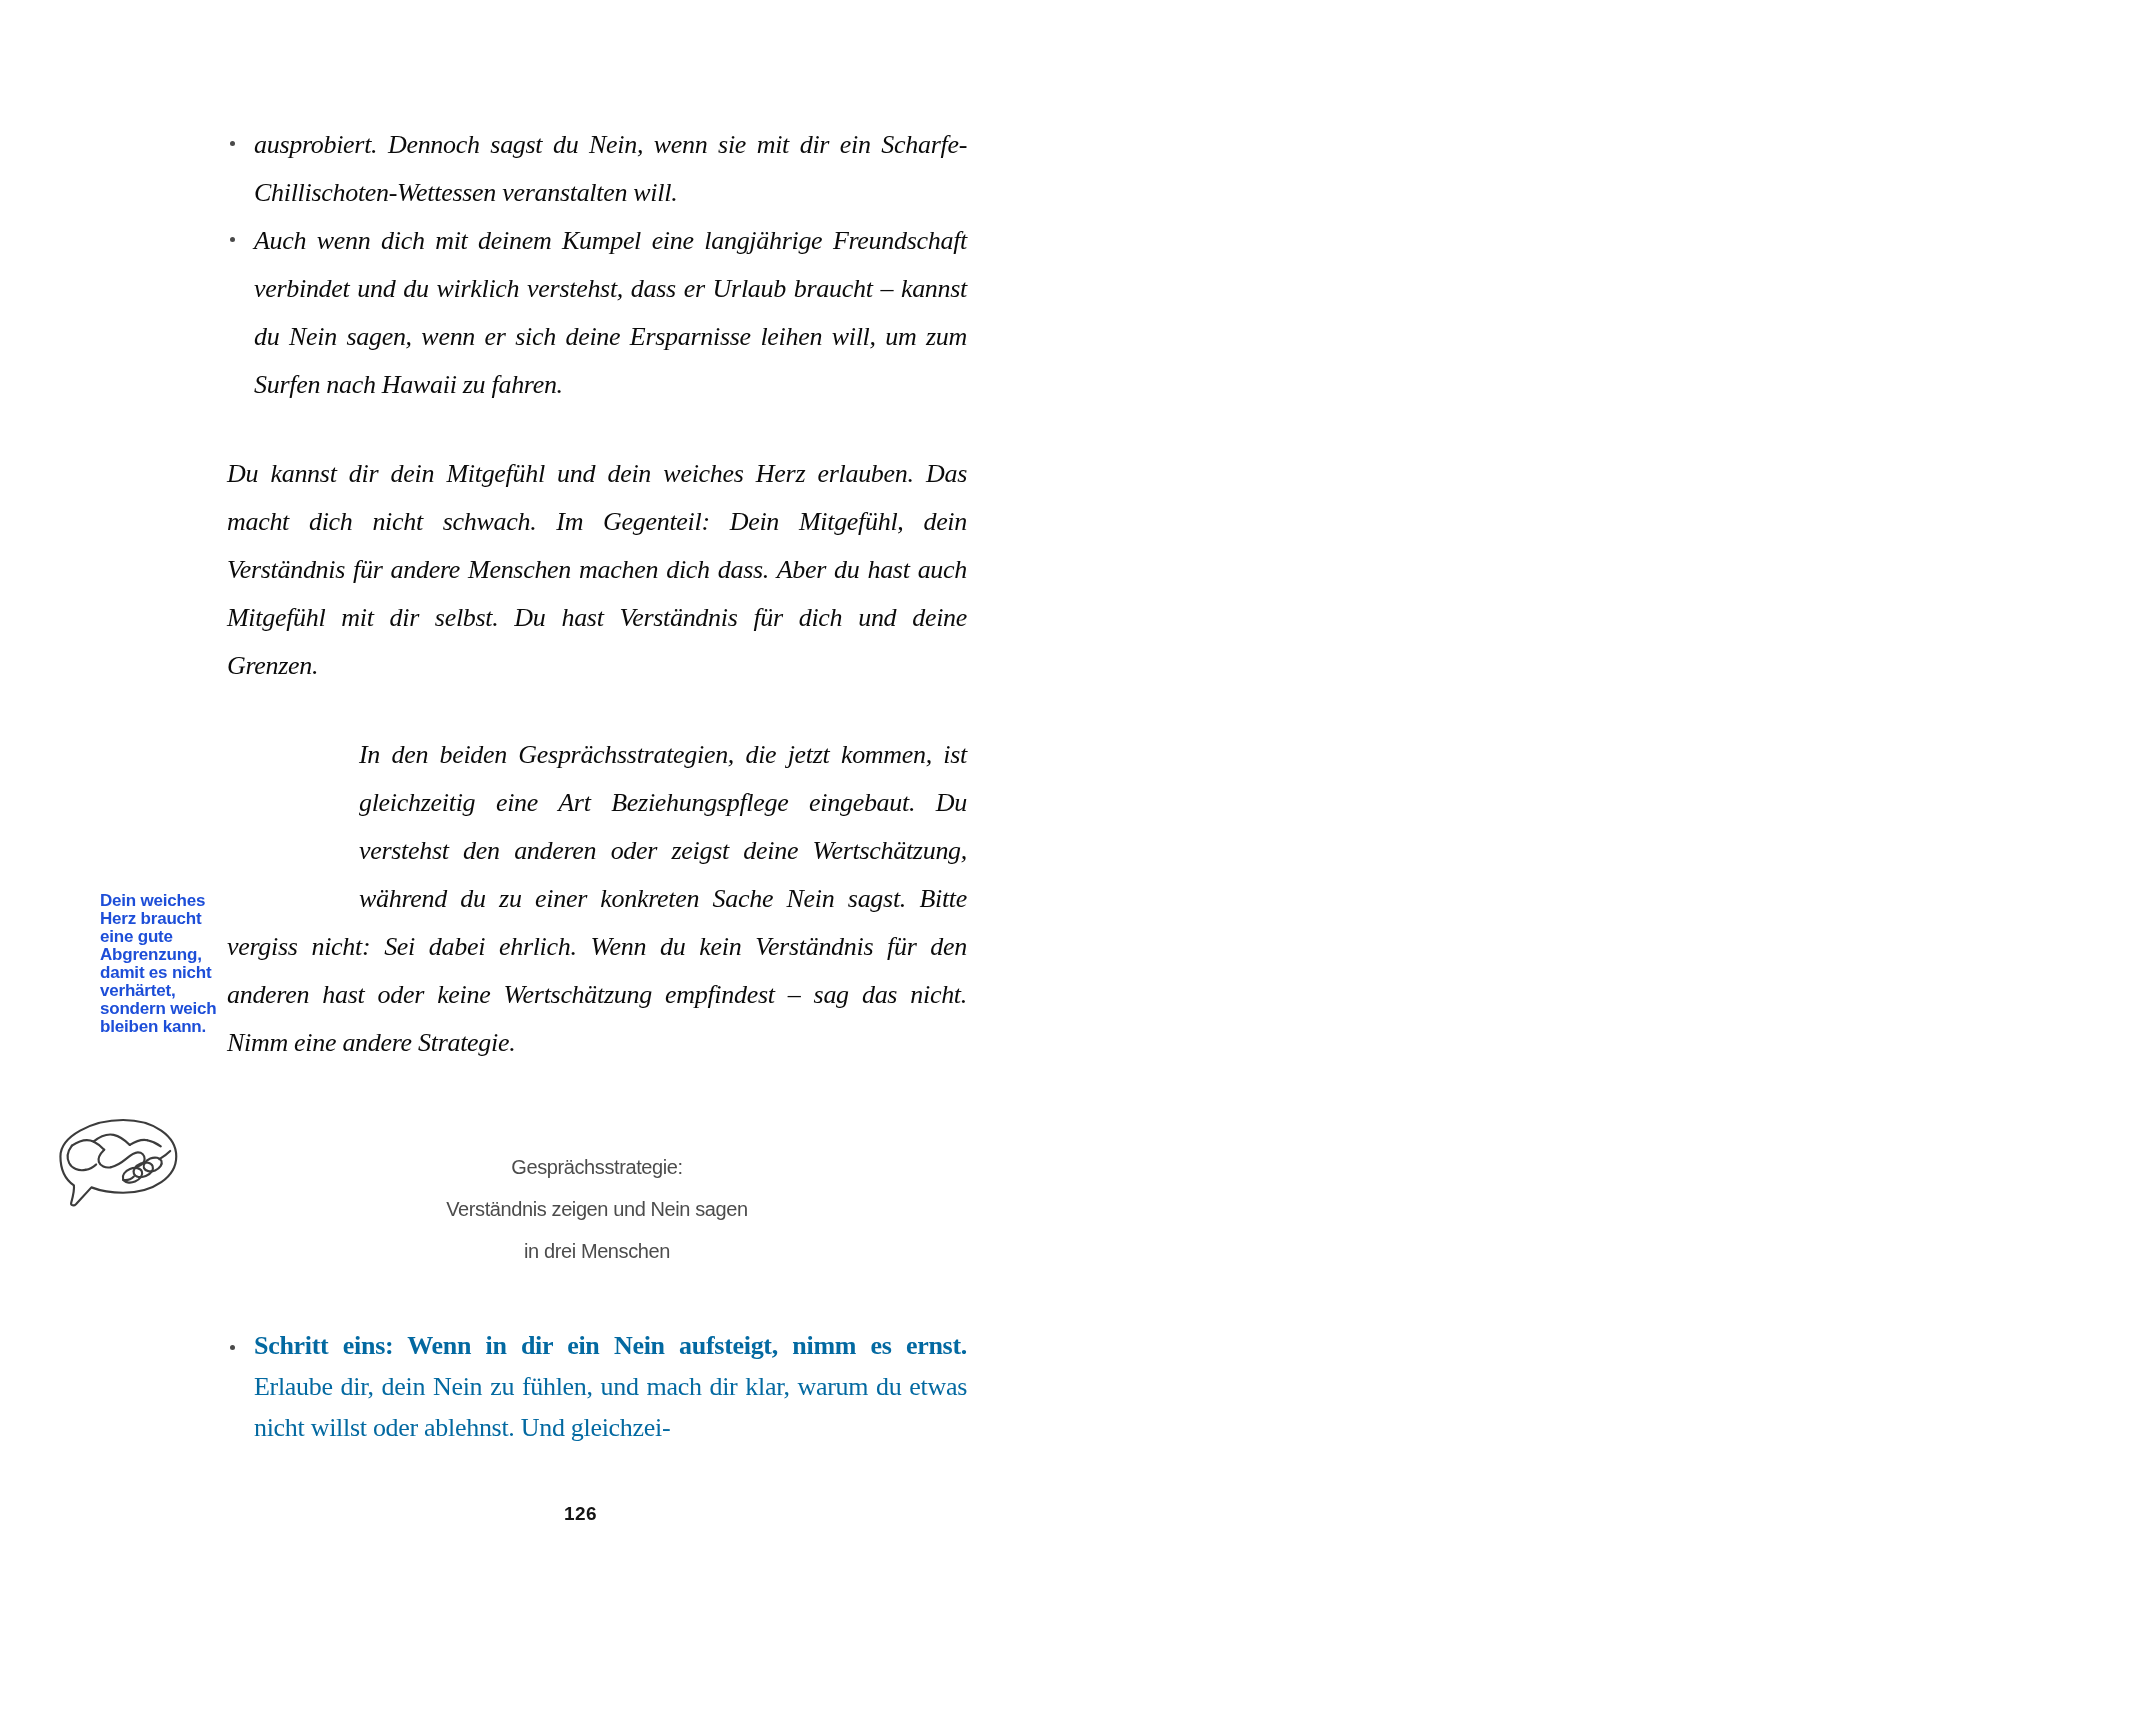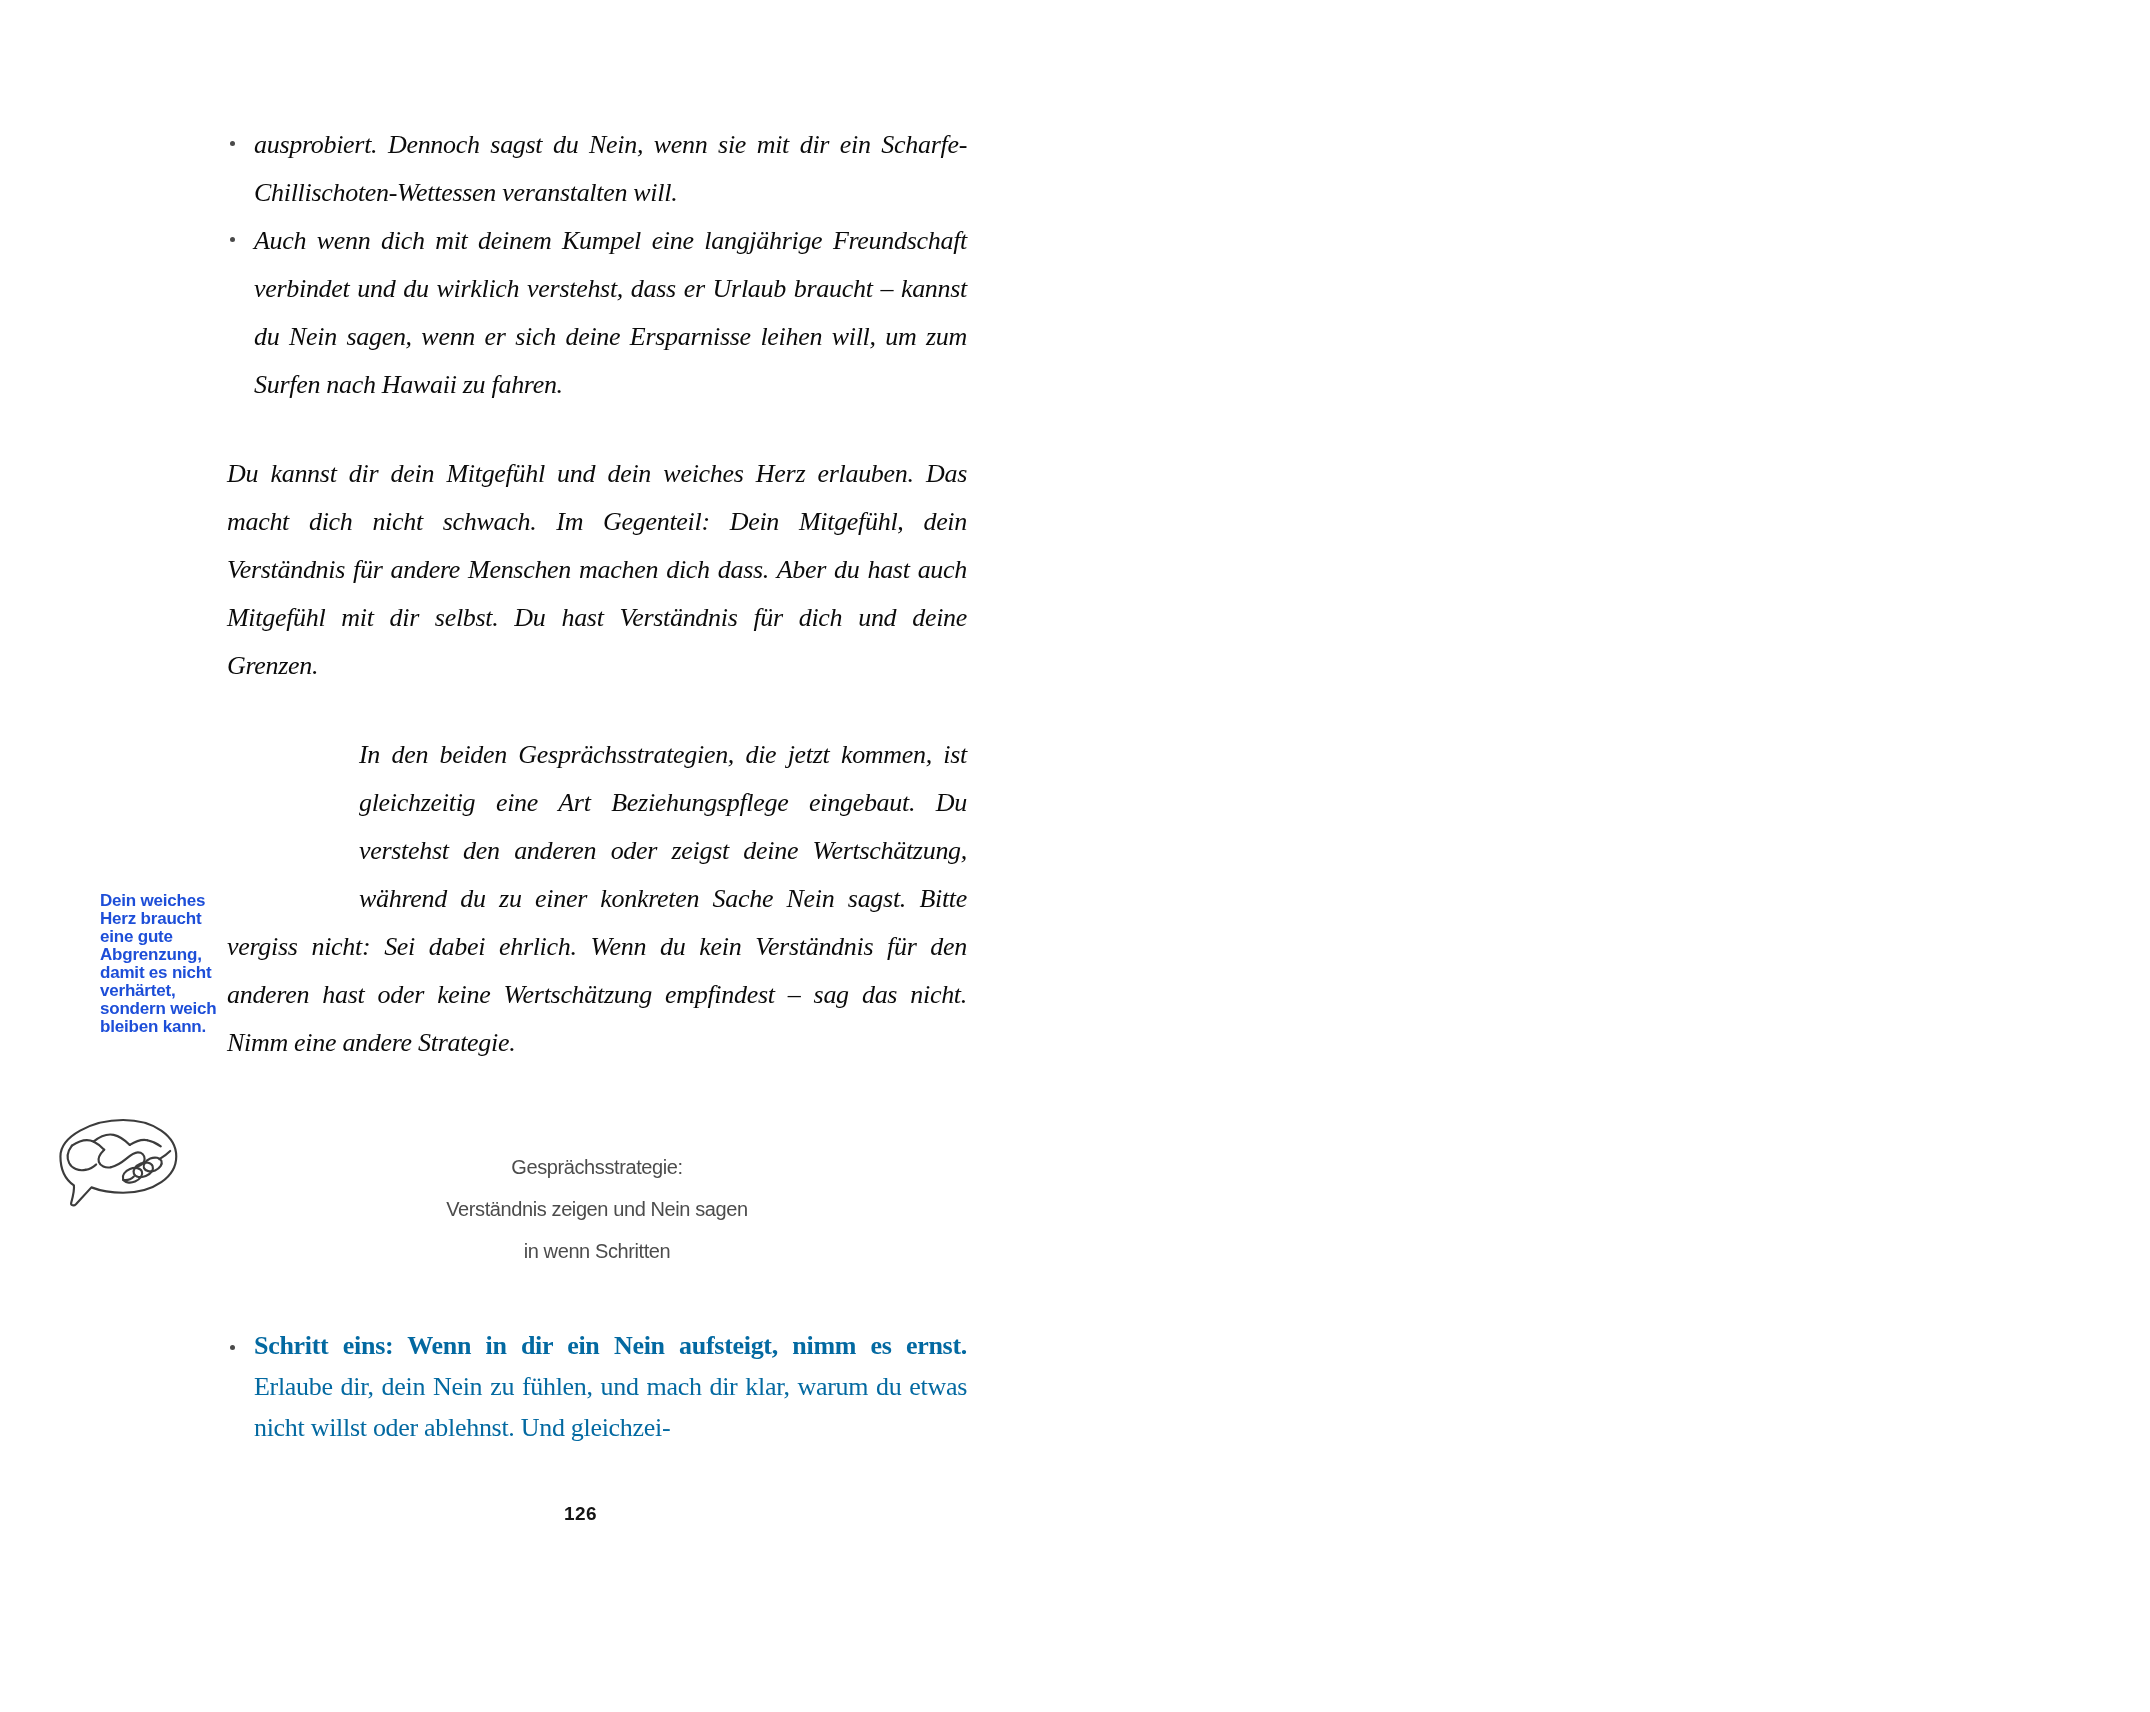--- a/index.html
+++ b/index.html
@@ -203,21 +203,21 @@
           <ellipse cx="148" cy="72" rx="14" ry="9.5" transform="rotate(-22 148 72)"></ellipse>
           <path d="M 158 64 C 165 60 170 56 174 52"></path>
           <path d="M 104 95 C 110 96 116 94 120 90"></path>
         </g>
       </svg>
     </div>
 
     <div class="strategy-heading">
       <div>Gesprächsstrategie:</div>
       <div>Verständnis zeigen und Nein sagen</div>
-      <div>in wenn Schritten</div>
+      <div>in drei Menschen</div>
     </div>
 
     <div class="strategy-list">
       <ul class="bullets">
         <li>
           <span class="lead">Schritt eins: Wenn in dir ein Nein aufsteigt, nimm es ernst.</span><span> Erlaube dir, dein Nein zu fühlen, und mach dir klar, warum du etwas nicht willst oder ablehnst. Und gleichzei-</span>
         </li>
       </ul>
     </div>
 

